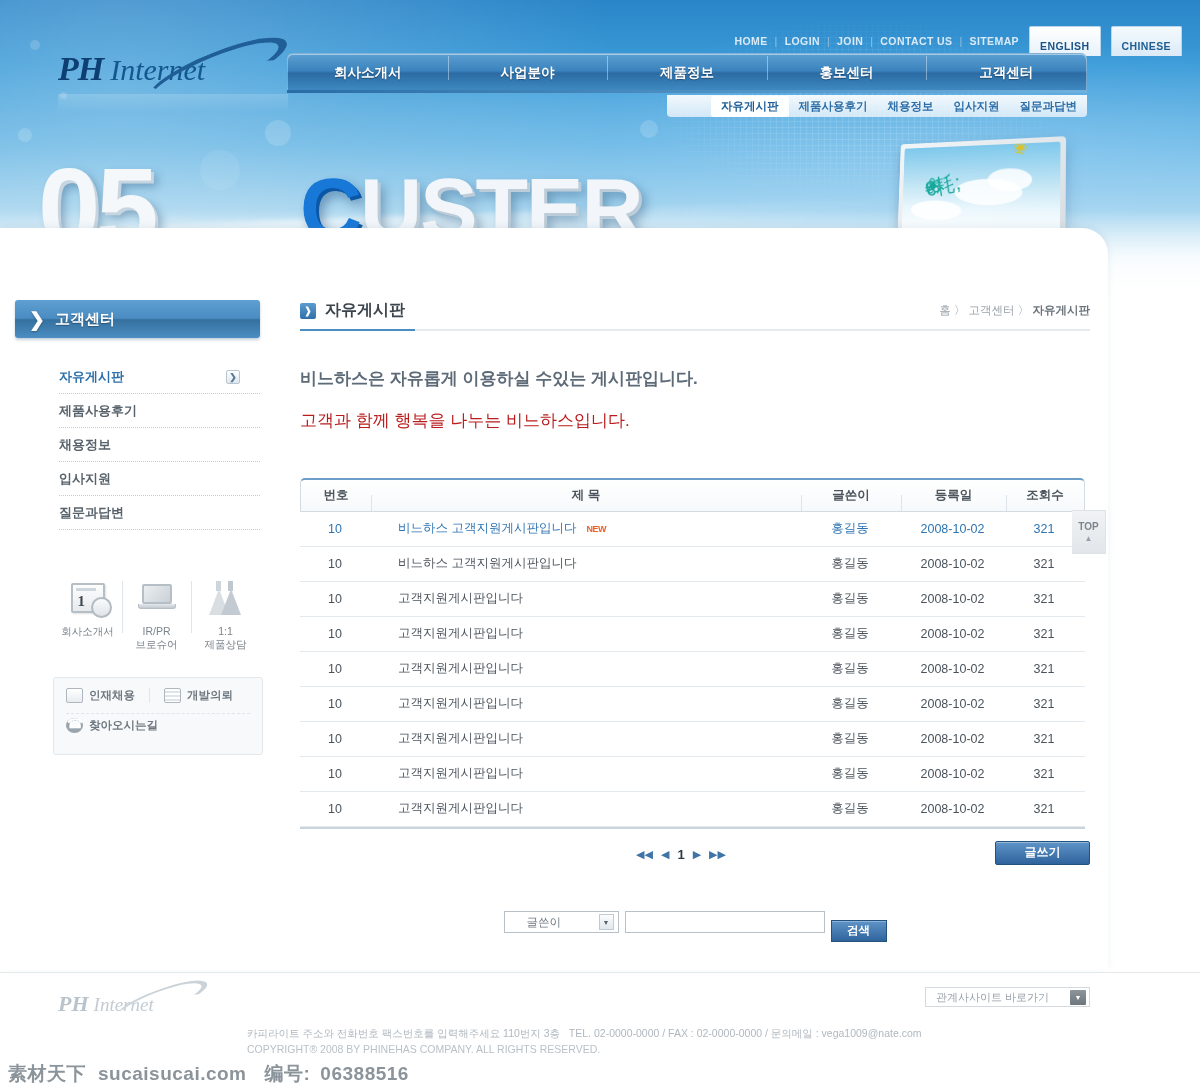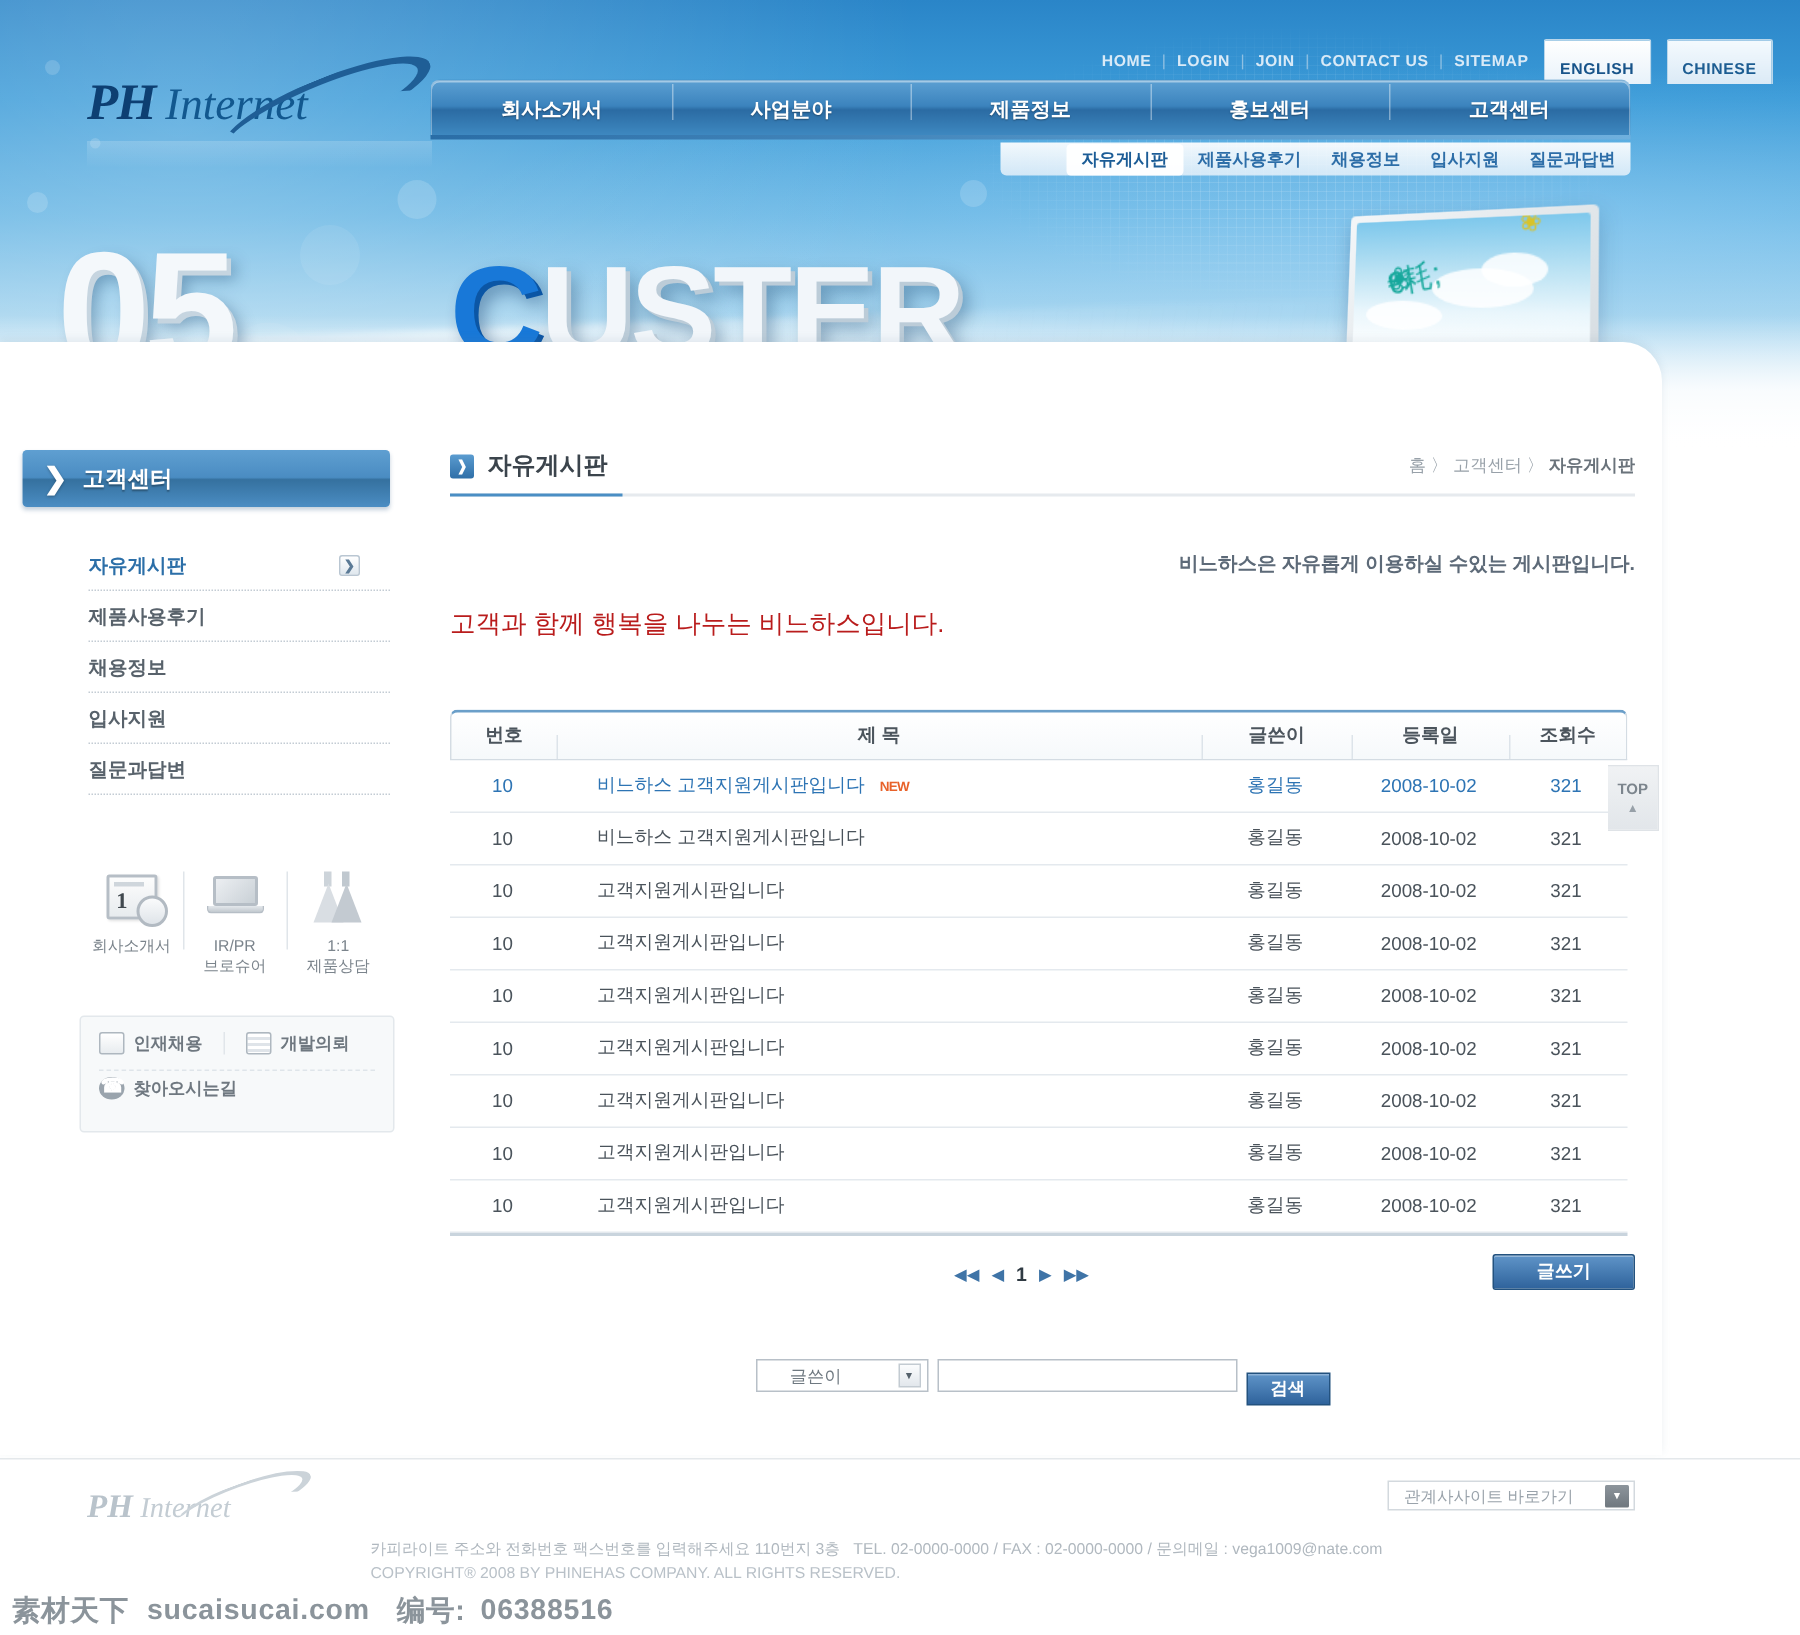--- a/index.html
+++ b/index.html
@@ -249,21 +249,21 @@
     width:16px; height:16px; border-radius:2px; margin-right:9px;
     background:linear-gradient(180deg,#5b9cd0,#2f6fa8);
     color:#fff; font-size:10px; display:flex; align-items:center; justify-content:center;
   }
   .pt-text { font-size:16px; font-weight:bold; color:#3b444c; }
   .breadcrumb { font-size:11.5px; color:#98a1a9; padding-bottom:3px; }
   .breadcrumb .cur { color:#6a737b; font-weight:bold; }
   .title-rule { margin-top:8px; height:2px; background:#e6eaee; position:relative; }
   .title-rule::before { content:""; position:absolute; left:0; top:0; width:115px; height:2px; background:#4a8ec4; }
 
-  .intro-h { margin-top:36px; font-size:13px; font-weight:bold; color:#5d6a78;text-align:right; }
+  .intro-h { margin-top:36px; font-size:17px; font-weight:bold; color:#5d6a78; }
   .intro-p { margin-top:16px; font-size:17px; color:#b91c1c; line-height:1.75; }
 
   
   .board { margin-top:42px; width:785px; }
   .board-head {
     display:flex; height:34px; align-items:center;
     border-top:2px solid #6b9fc9; border-bottom:1px solid #d4dce3;
     border-left:1px solid #d4dce3; border-right:1px solid #d4dce3;
     border-radius:5px 5px 0 0;
     background:linear-gradient(180deg,#ffffff,#f6f9fb);

